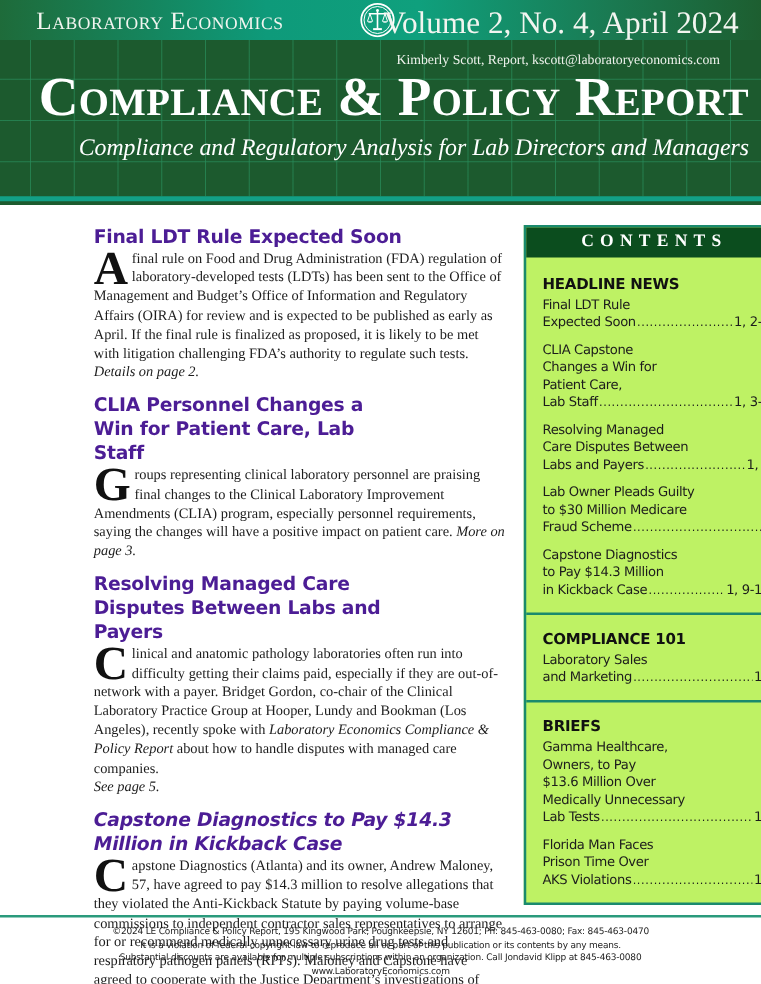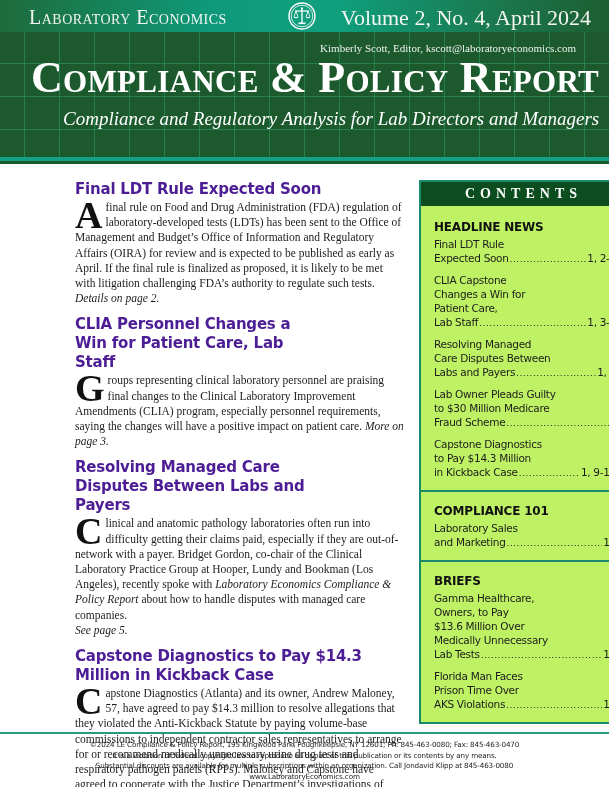--- a/index.html
+++ b/index.html
@@ -23,21 +23,21 @@
   .brand {
     position: absolute; left: 29px; top: 6px; color: #f2f5f0;
     font-family: "Liberation Serif", serif; font-size: 20px; letter-spacing: 0.5px; font-variant: small-caps;
     white-space: nowrap;
   }
   .emblem {
     position: absolute; left: 288px; top: 2px; width: 28px; height: 28px;
   }
   .volume {
     position: absolute; right: 18px; top: 5px; color: #f2f5f0;
-    font-family: "Liberation Serif", serif; font-size: 22px; white-space: nowrap;
+    font-family: "Liberation Serif", serif; font-size: 25px; white-space: nowrap;
   }
   .editor {
     position: absolute; right: 33px; top: 42px; color: #eef2ec;
     font-family: "Liberation Serif", serif; font-size: 11px; white-space: nowrap;
   }
   .title {
     position: absolute; left: 31px; top: 56px; color: #ffffff;
     font-family: "Liberation Serif", serif; font-size: 44px; font-variant: small-caps;
     letter-spacing: 0.3px; white-space: nowrap; line-height: 1;
   }
@@ -115,21 +115,21 @@
       <line x1="8" y1="9" x2="6" y2="15" stroke="#ffffff" stroke-width="0.8"></line>
       <line x1="8" y1="9" x2="10" y2="15" stroke="#ffffff" stroke-width="0.8"></line>
       <path d="M5.5 15 Q8 17.5 10.5 15 Z" fill="#ffffff"></path>
       <line x1="20" y1="9" x2="18" y2="15" stroke="#ffffff" stroke-width="0.8"></line>
       <line x1="20" y1="9" x2="22" y2="15" stroke="#ffffff" stroke-width="0.8"></line>
       <path d="M17.5 15 Q20 17.5 22.5 15 Z" fill="#ffffff"></path>
       <rect x="10.5" y="20.5" width="7" height="1.6" fill="#ffffff"></rect>
     </svg>
     <span class="volume">Volume 2, No. 4, April 2024</span>
   </div>
-  <div class="editor">Kimberly Scott, Editor, kscott@laboratoryeconomics.com</div>
+  <div class="editor">Kimberly Scott, Report, kscott@laboratoryeconomics.com</div>
   <h1 class="title">Compliance &amp; Policy Report</h1>
   <div class="subtitle">Compliance and Regulatory Analysis for Lab Directors and Managers</div>
   <div class="header-stripe"></div>
 </header>
 
 <main class="articles">
   <article class="article">
     <h2>Final LDT Rule Expected Soon</h2>
     <p><span class="dropcap">A</span><span> final rule on Food and Drug Administration (FDA) regulation of laboratory-developed tests (LDTs) has been sent to the Office of Management and Budget’s Office of Information and Regulatory Affairs (OIRA) for review and is expected to be published as early as April. If the final rule is finalized as proposed, it is likely to be met with litigation challenging FDA’s authority to regulate such tests.</span> <em>Details on page 2.</em></p>
   </article>
@@ -138,21 +138,21 @@
     <h2 style="width:250px;">CLIA Personnel Changes a Win for Patient Care, Lab Staff</h2>
     <p><span class="dropcap">G</span><span>roups representing clinical laboratory personnel are praising final changes to the Clinical Laboratory Improvement Amendments (CLIA) program, especially personnel requirements, saying the changes will have a positive impact on patient care.</span> <em>More on page 3.</em></p>
   </article>
 
   <article class="article" style="margin-top:9px;">
     <h2 style="width:260px;">Resolving Managed Care Disputes Between Labs and Payers</h2>
     <p><span class="dropcap">C</span><span>linical and anatomic pathology laboratories often run into difficulty getting their claims paid, especially if they are out-of-network with a payer. Bridget Gordon, co-chair of the Clinical Laboratory Practice Group at Hooper, Lundy and Bookman (Los Angeles), recently spoke with</span> <em>Laboratory Economics Compliance &amp; Policy Report</em> <span>about how to handle disputes with managed care companies.</span><br><em>See page 5.</em></p>
   </article>
 
   <article class="article" style="margin-top:9px;">
-    <h2 style="width:300px;">Capstone Diagnostics to Pay $14.3 Million in Kickback Case</h2>
+    <h2 style="width:300px;font-style:italic;">Capstone Diagnostics to Pay $14.3 Million in Kickback Case</h2>
     <p><span class="dropcap">C</span><span>apstone Diagnostics (Atlanta) and its owner, Andrew Maloney, 57, have agreed to pay $14.3 million to resolve allegations that they violated the Anti-Kickback Statute by paying volume-base commissions to independent contractor sales representatives to arrange for or recommend medically unnecessary urine drug tests and respiratory pathogen panels (RPPs). Maloney and Capstone have agreed to cooperate with the Justice Department’s investigations of other participants in the alleged schemes.</span> </p>
   </article>
 </main>
 
 <aside class="toc">
   <div class="toc-head">CONTENTS</div>
 
   <section class="toc-section first">
     <h3>HEADLINE NEWS</h3>
     <div class="toc-item">

